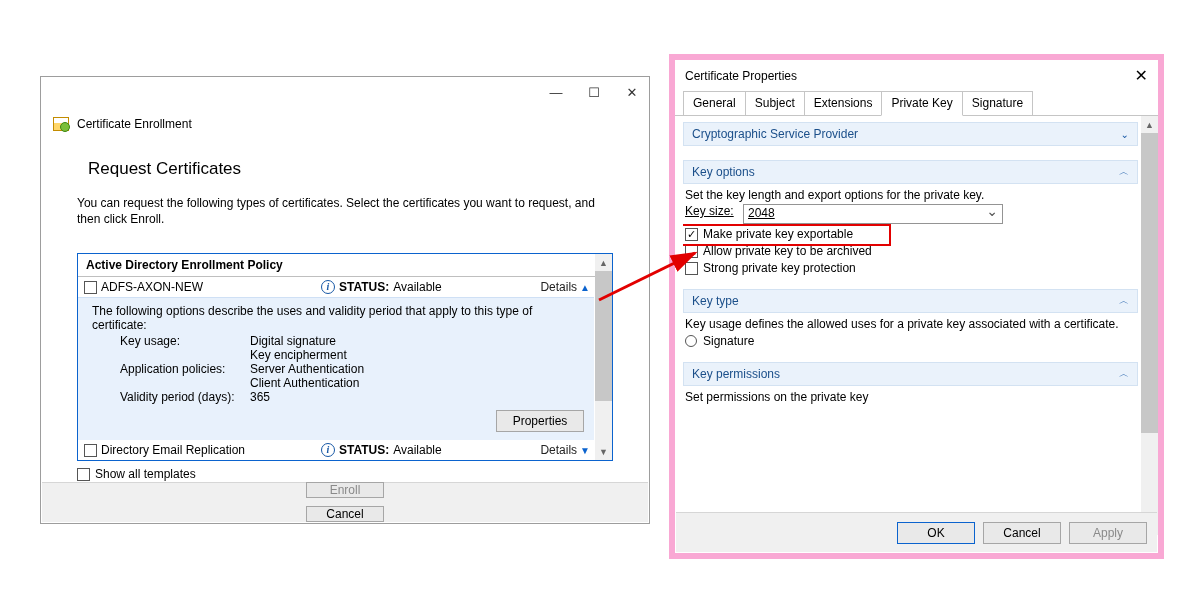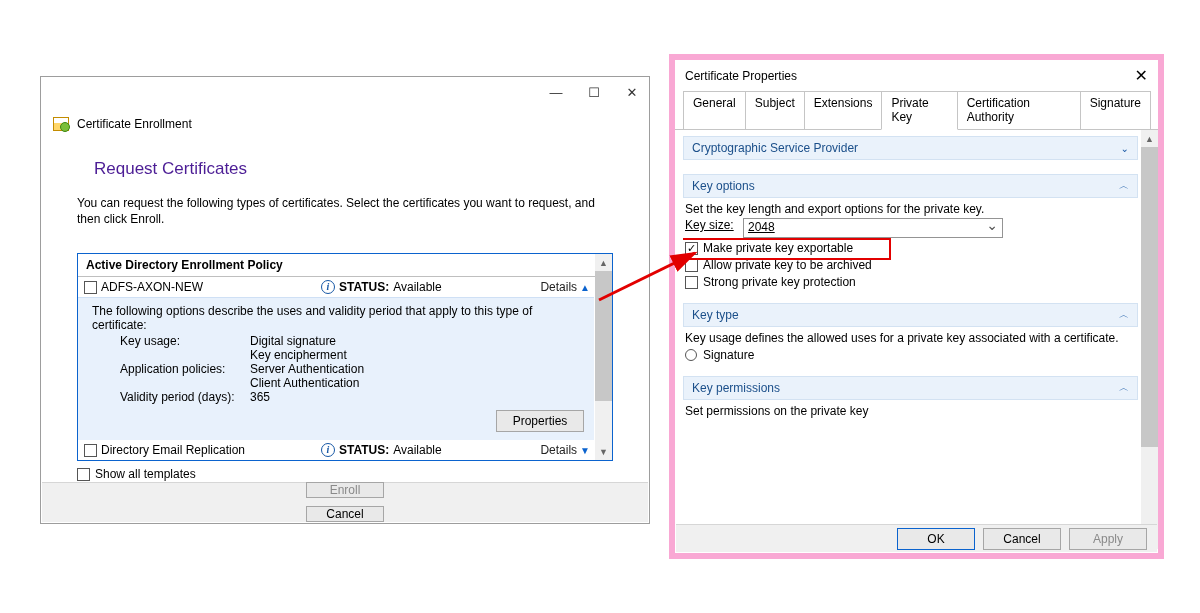--- a/index.html
+++ b/index.html
@@ -38,21 +38,21 @@
     background: linear-gradient(#fff 40%, #ffd76a 40%);
     border: 1px solid #c38c00;
     position: relative;
   }
   .ce-header-icon::after {
     content: ""; position: absolute; right: -2px; bottom: -2px;
     width: 8px; height: 8px; border-radius: 50%;
     background: #7bbf3a; border: 1px solid #3e8612;
   }
   .ce-body { padding: 8px 36px 0 36px; }
-  .ce-title { color: #4c1d95; font-size: 17px; font-weight: 400; margin: 14px 0 16px 17px; }
+  .ce-title { color: #000000; font-size: 17px; font-weight: 400; margin: 14px 0 16px 11px; }
   .ce-desc { font-size: 12px; margin-bottom: 26px; line-height: 1.35; }
 
   .ce-listwrap { position: relative; }
   .ce-list {
     border: 1px solid #0b63ce;
     width: 100%;
     background: #fff;
   }
   .ce-list-scroll {
     position: absolute; right: 1px; top: 1px; bottom: 1px; width: 17px;
@@ -186,21 +186,21 @@
     width:12px;height:12px;border:1px solid #555;border-radius:50%;background:#fff;
     display:flex;align-items:center;justify-content:center;
   }
   .cp-radio .rb.sel::after { content:""; width:6px;height:6px;border-radius:50%;background:#000; }
 
   .redbox {
     position:absolute; border: 2.5px solid #e20000; pointer-events:none;
   }
 
   .cp-footer {
-    position:absolute; left:1px; right:1px; bottom:1px; height:28px;
+    position:absolute; left:1px; right:1px; bottom:1px; height:40px;
     background:#f0f0f0; border-top:1px solid #d6d6d6;
     display:flex; justify-content:flex-end; align-items:center; gap:8px; padding:0 10px;
   }
   .cp-footer .btn {
     width:78px; height:22px; border:1px solid #a6a6a6; background:#e9e9e9;
     display:flex;align-items:center;justify-content:center; font-size:12px;
   }
   .cp-footer .btn.primary { border:1.5px solid #0b63ce; }
   .cp-footer .btn.disabled { color:#8a8a8a; }
 
@@ -309,21 +309,20 @@
 <div class="cp">
   <div class="cp-title">
     <span class="t">Certificate Properties</span>
     <span class="x">✕</span>
   </div>
   <div class="cp-tabs">
     <div class="cp-tab">General</div>
     <div class="cp-tab">Subject</div>
     <div class="cp-tab">Extensions</div>
     <div class="cp-tab active">Private Key</div>
-    <div class="cp-tab">Certification Authority</div>
     <div class="cp-tab">Signature</div>
   </div>
 
   <div class="cp-tabpanel">
     <div class="cp-content">
 
       <div class="cp-sec">
         <div class="cp-sec-hdr">
           <span>Cryptographic Service Provider</span>
           <span class="arr">⌄</span>

